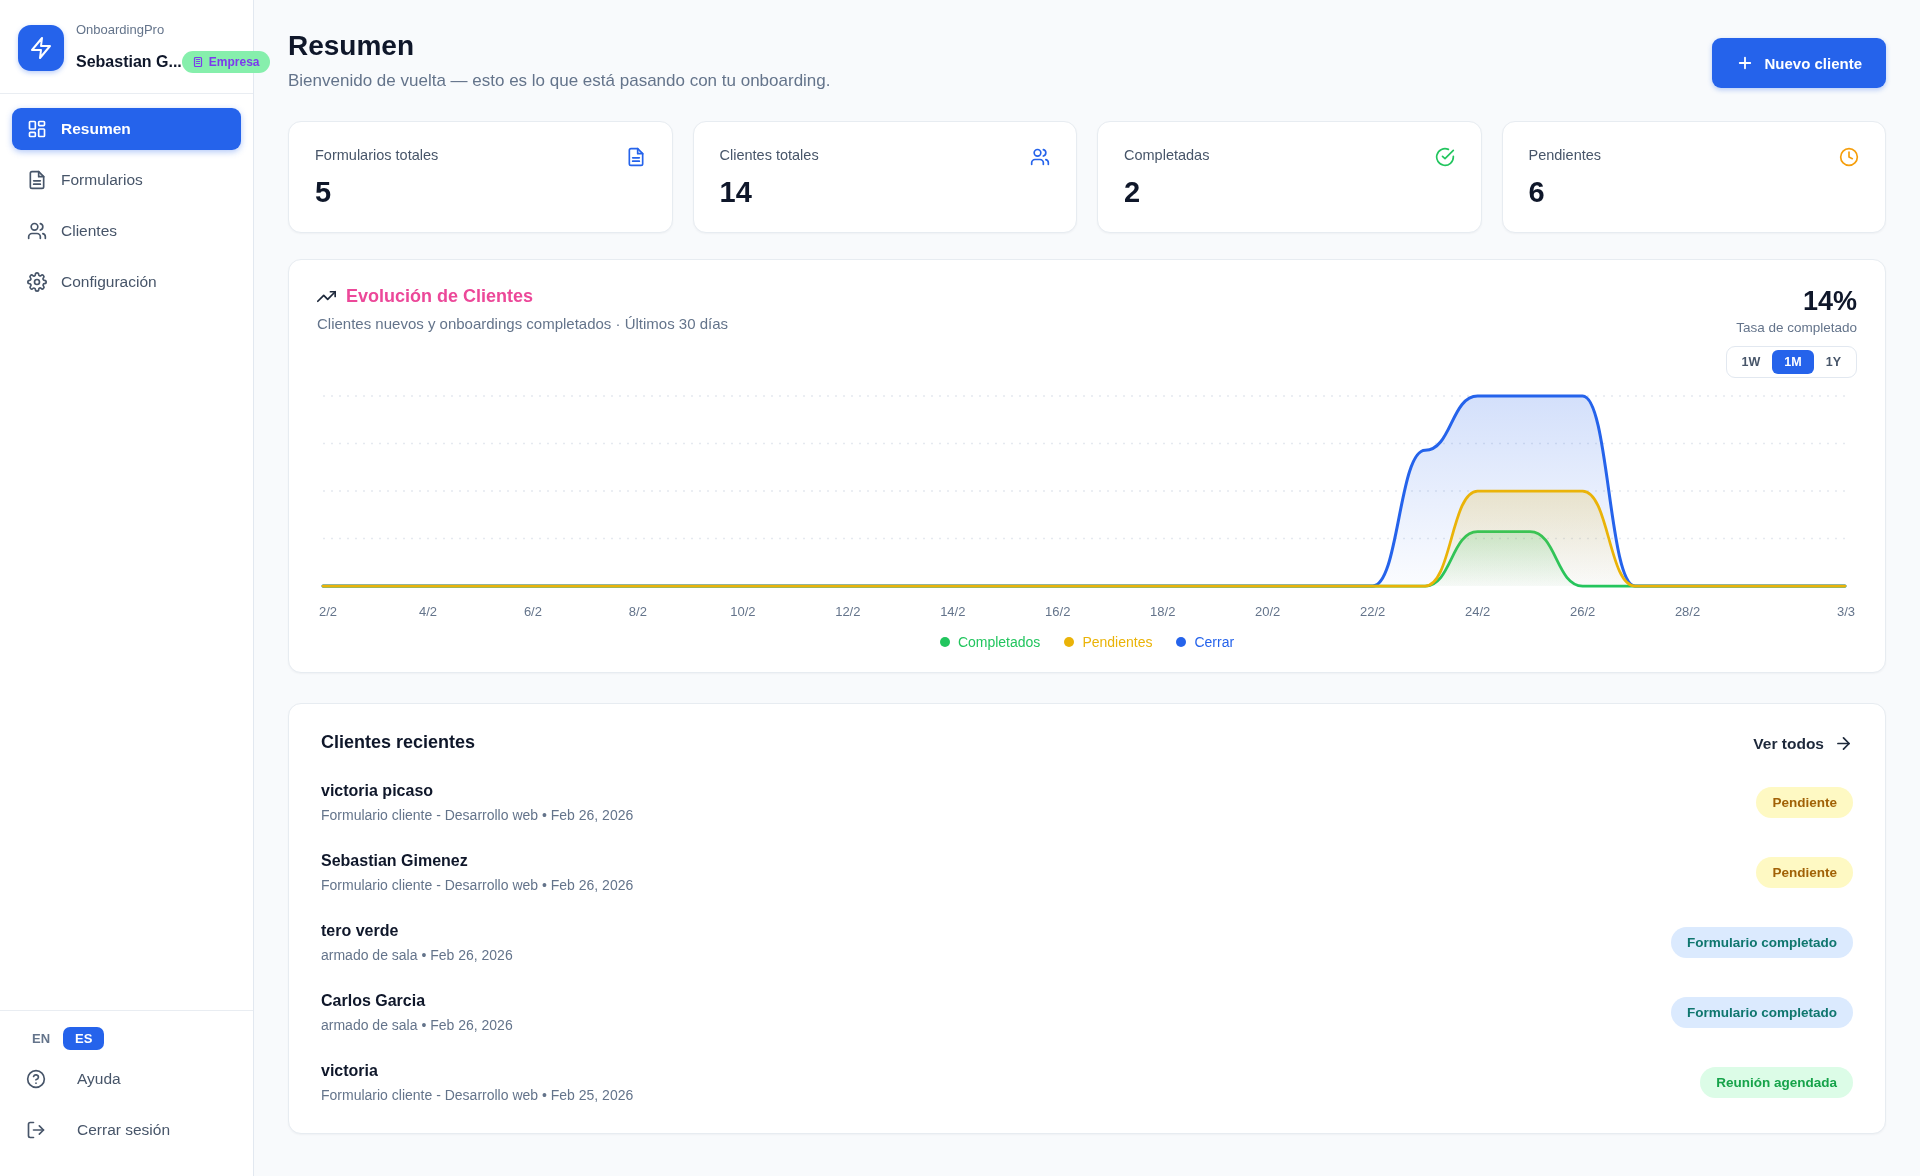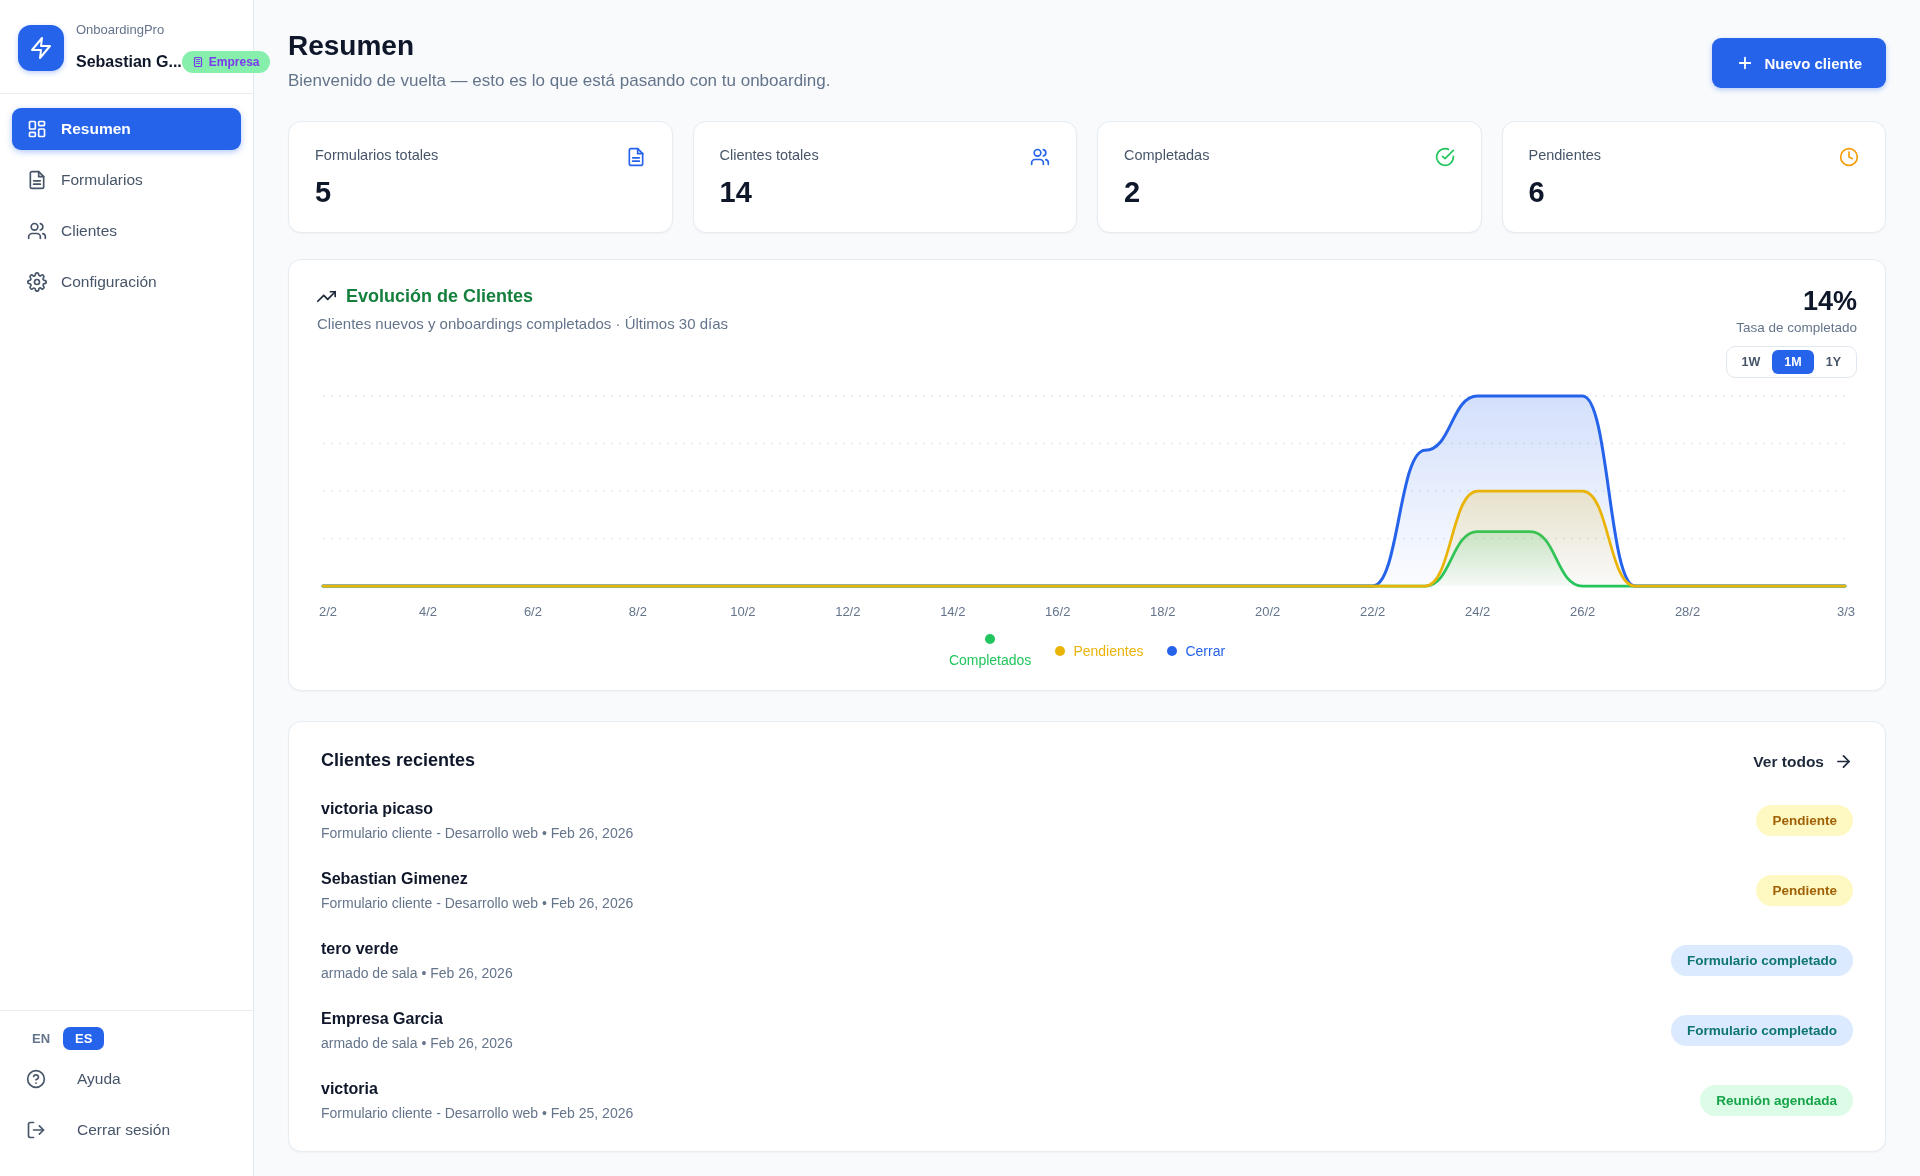--- a/index.html
+++ b/index.html
@@ -37,21 +37,21 @@
   .stats { display:grid; grid-template-columns:repeat(4,1fr); gap:20px; margin-top:30px; }
   .card { background:#fff; border:1px solid #e7ecf1; border-radius:13px; box-shadow:0 1px 2px rgba(15,23,42,.04); }
   .stat-card { padding:25px 26px; height:112px; }
   .stat-top { display:flex; justify-content:space-between; align-items:flex-start; }
   .stat-label { font-size:14.5px; color:#475569; }
   .stat-icon { display:flex; }
   .stat-value { font-size:29px; font-weight:bold; margin-top:9px; }
   
   .chart-card { margin-top:26px; padding:26px 28px 12px; }
   .chart-head { display:flex; justify-content:space-between; align-items:flex-start; }
-  .chart-title-row { display:flex; gap:10px; align-items:center; font-size:18px; font-weight:bold; color:#15803d; }
+  .chart-title-row { display:flex; gap:10px; align-items:center; font-size:18px; font-weight:bold; color:#ec4899; }
   .chart-sub { font-size:15px; color:#64748b; margin-top:8px; }
   .chart-right { text-align:right; }
   .rate { font-size:27px; font-weight:bold; }
   .rate-label { font-size:13.5px; color:#64748b; margin-top:3px; }
   .ranges { display:inline-flex; border:1px solid #e2e8f0; border-radius:9px; padding:3px; margin-top:11px; background:#fff; }
   .range-btn { font-size:12.5px; font-weight:bold; color:#475569; padding:5px 12px; border-radius:6px; cursor:pointer; }
   .range-btn.active { background:#2563eb; color:#fff; }
   #chartsvg { width:100%; height:250px; display:block; margin-top:4px; }
   .legend { display:flex; justify-content:center; gap:24px; padding:2px 0 10px; font-size:14px; }
   .legend-item { display:flex; align-items:center; gap:8px; font-weight:500; }
@@ -311,21 +311,21 @@
         <text x="845.7241379310345" y="234" text-anchor="middle" font-size="13" fill="#64748b" font-family="Liberation Sans, sans-serif">18/2</text>
         <text x="950.6896551724138" y="234" text-anchor="middle" font-size="13" fill="#64748b" font-family="Liberation Sans, sans-serif">20/2</text>
         <text x="1055.655172413793" y="234" text-anchor="middle" font-size="13" fill="#64748b" font-family="Liberation Sans, sans-serif">22/2</text>
         <text x="1160.6206896551723" y="234" text-anchor="middle" font-size="13" fill="#64748b" font-family="Liberation Sans, sans-serif">24/2</text>
         <text x="1265.5862068965516" y="234" text-anchor="middle" font-size="13" fill="#64748b" font-family="Liberation Sans, sans-serif">26/2</text>
         <text x="1370.551724137931" y="234" text-anchor="middle" font-size="13" fill="#64748b" font-family="Liberation Sans, sans-serif">28/2</text>
         <text x="1538" y="234" text-anchor="end" font-size="13" fill="#64748b" font-family="Liberation Sans, sans-serif">3/3</text>
       </svg>
     <div class="legend">
 
-    <span class="legend-item" style="color: rgb(34, 197, 94); flex-direction: column;">
+    <span class="legend-item" style="color: rgb(34, 197, 94);">
           <span class="legend-dot" style="background: rgb(34, 197, 94);"></span>
           <span>Completados</span>
         </span>
         <span class="legend-item" style="color: rgb(234, 179, 8);">
           <span class="legend-dot" style="background: rgb(234, 179, 8);"></span>
           <span>Pendientes</span>
         </span>
         <span class="legend-item" style="color: rgb(37, 99, 235);">
           <span class="legend-dot" style="background: rgb(37, 99, 235);"></span>
           <span>Cerrar</span>
@@ -364,21 +364,21 @@
         </div>
         <div class="client-row">
           <div>
             <div class="client-name">tero verde</div>
             <div class="client-meta">armado de sala • Feb 26, 2026</div>
           </div>
           <span class="badge badge-blue">Formulario completado</span>
         </div>
         <div class="client-row">
           <div>
-            <div class="client-name">Empresa Garcia</div>
+            <div class="client-name">Carlos Garcia</div>
             <div class="client-meta">armado de sala • Feb 26, 2026</div>
           </div>
           <span class="badge badge-blue">Formulario completado</span>
         </div>
         <div class="client-row">
           <div>
             <div class="client-name">victoria</div>
             <div class="client-meta">Formulario cliente - Desarrollo web • Feb 25, 2026</div>
           </div>
           <span class="badge badge-green">Reunión agendada</span>

